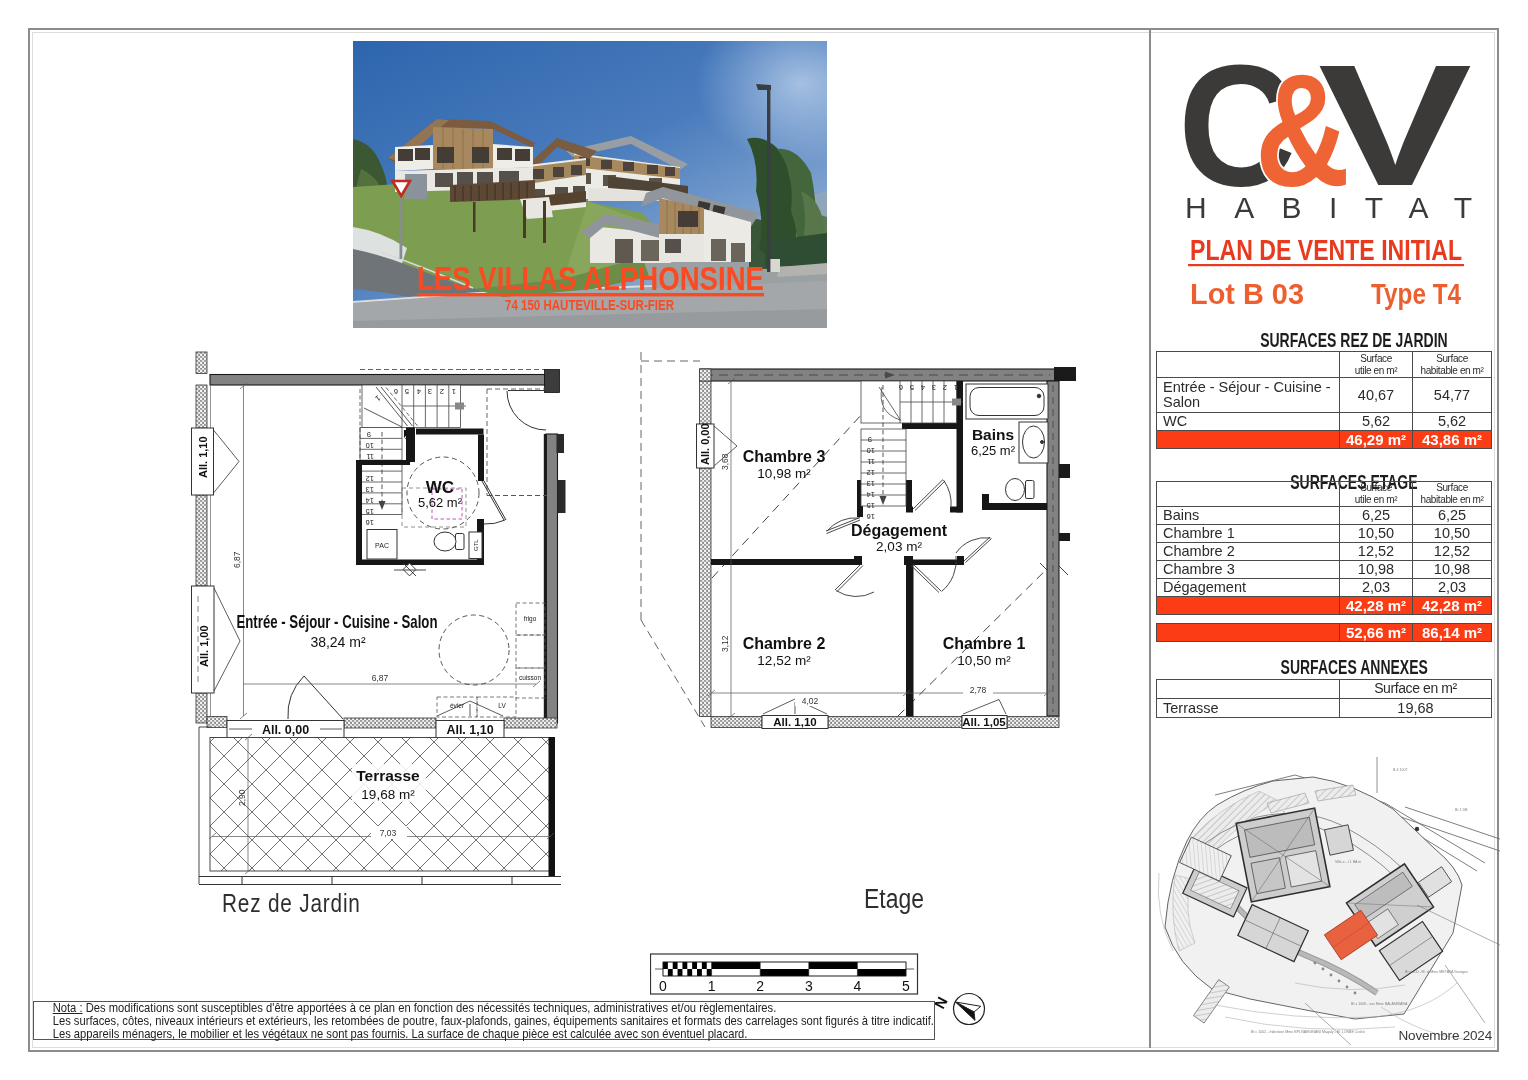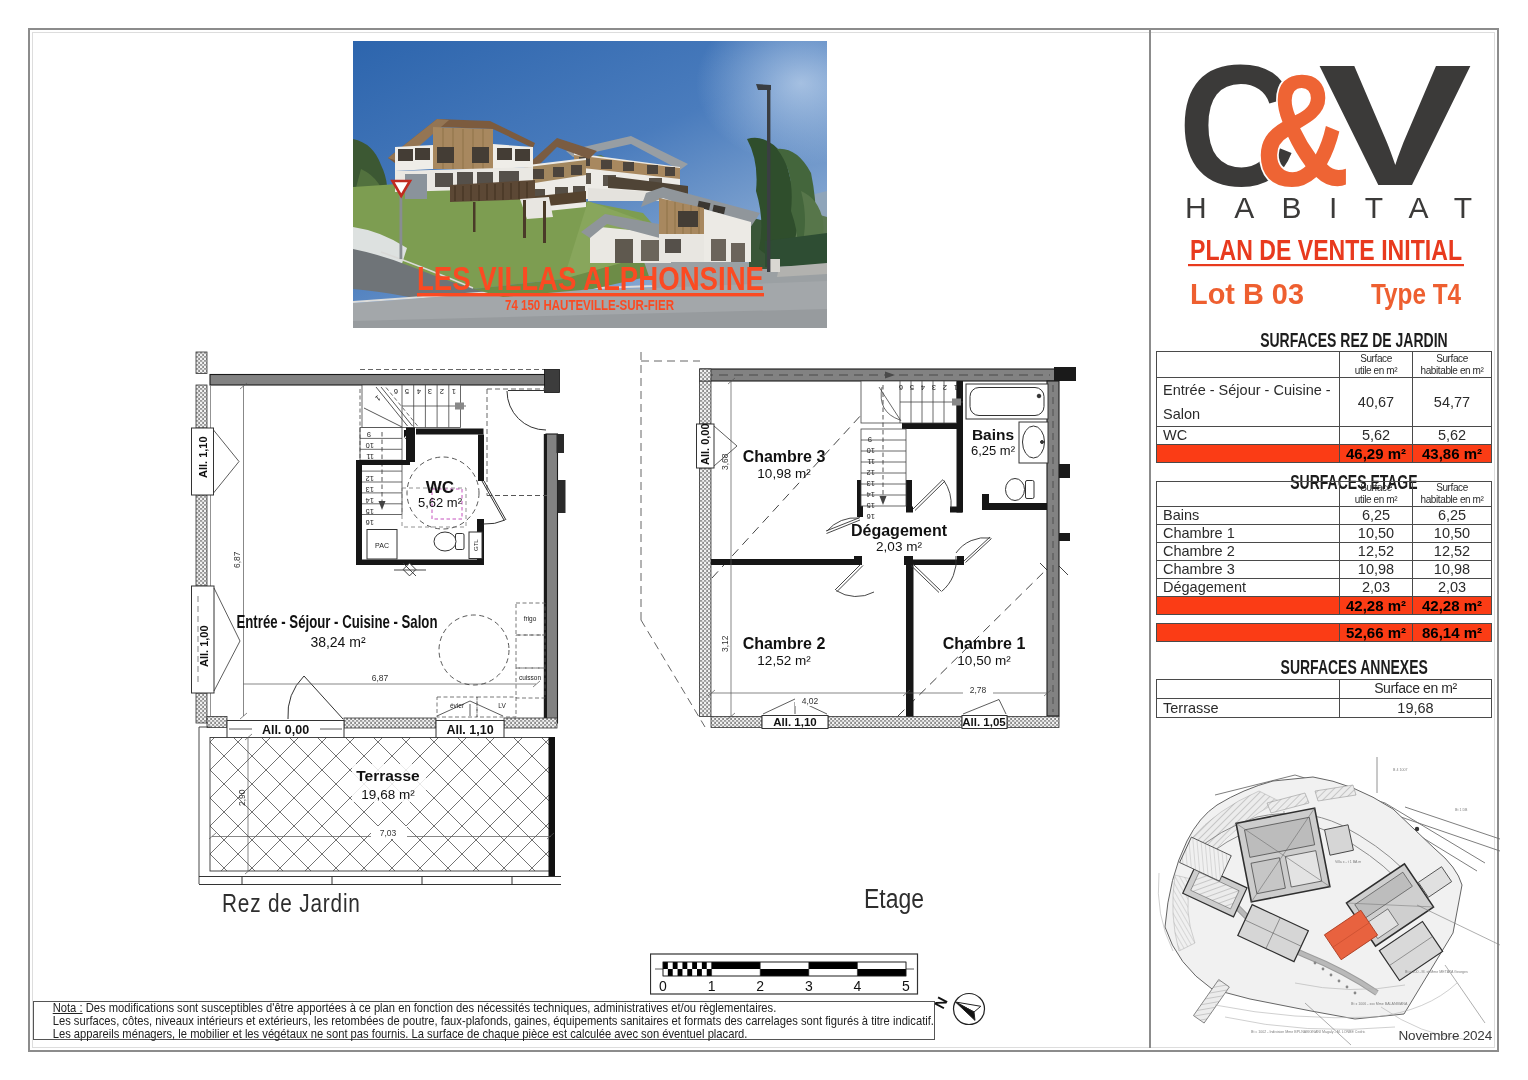--- a/index.html
+++ b/index.html
@@ -654,39 +654,39 @@
 
   <text x="221" y="264" font-family="Liberation Sans" font-weight="bold" font-size="29" fill="#ee5f30" textLength="90" lengthAdjust="spacingAndGlyphs">Type T4</text>
 </svg>
 
 <style>
 .ttl{position:absolute;width:408px;left:1150px;text-align:center;font-weight:bold;color:#1d1d1d;font-size:20px;}
 .stab{position:absolute;left:1156px;width:335px;border-collapse:collapse;table-layout:fixed;color:#2b2b2b;}
 .stab td{border:1px solid #4a4a4a;font-size:14.5px;padding:0 0 0 6px;overflow:hidden;line-height:17px;}
 .stab td.c{text-align:center;padding:0;}
 .stab td.h{font-size:10px;text-align:center;line-height:11.8px;letter-spacing:-0.4px;padding:0;white-space:nowrap;}
-.stab tr.red td{background:#fb3c15;font-weight:bold;font-size:15px;color:#000000;}
+.stab tr.red td{background:#fb3c15;font-weight:bold;font-size:15px;color:#ffffff;}
 </style>
 
 <div class="ttl" style="top:329px;"><span style="display:inline-block;transform:scaleX(0.70);transform-origin:50% 0;white-space:nowrap;">SURFACES REZ DE JARDIN</span></div>
 
 <table class="stab" style="top:351px;">
   <colgroup>
       <col style="width:183px">
       <col style="width:73px">
       <col style="width:79px">
     </colgroup>
   <tbody>
       <tr style="height:26px">
         <td></td>
         <td class="h">Surface<br>utile en m²</td>
         <td class="h">Surface<br>habitable en m²</td>
       </tr>
   <tr style="height:35px">
-        <td style="line-height:24px">Entrée - Séjour - Cuisine -<br>Salon</td>
+        <td style="line-height:15px">Entrée - Séjour - Cuisine -<br>Salon</td>
         <td class="c">40,67</td>
         <td class="c">54,77</td>
       </tr>
   <tr style="height:18px">
         <td>WC</td>
         <td class="c">5,62</td>
         <td class="c">5,62</td>
       </tr>
   <tr class="red" style="height:18px">
         <td></td>

